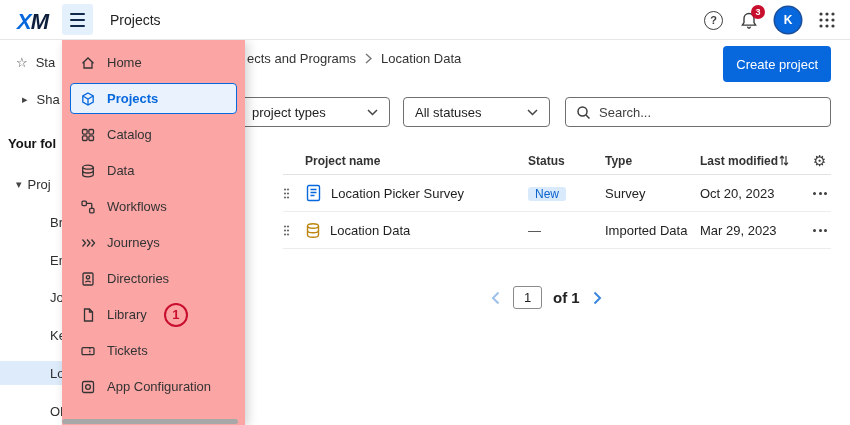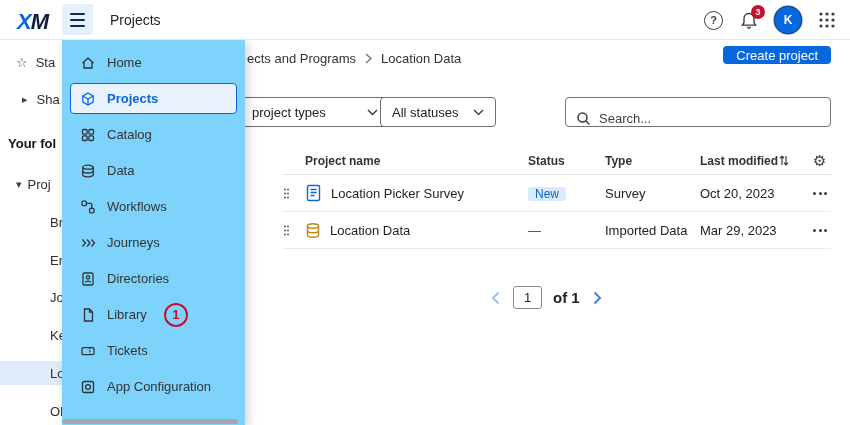--- a/index.html
+++ b/index.html
@@ -33,44 +33,44 @@
   .sidebar{position:absolute;top:40px;left:0;width:62px;bottom:0;background:#fff;z-index:5;
     font-size:13px;color:#2f2f2f;overflow:hidden}
   .sb-row{position:absolute;left:0;width:220px;height:24px;display:flex;align-items:center;
     white-space:nowrap;cursor:pointer}
   .sb-icon{flex:none;color:#444;font-style:normal}
   .sb-heading{font-weight:bold;color:#141414}
   .sb-sub{padding-left:50px}
   .sb-selected{background:#ddebfb}
 
   
-  .menu-panel{position:absolute;top:40px;left:62px;width:183px;bottom:0;background:#7dd3fc;z-index:20;
+  .menu-panel{position:absolute;top:40px;left:62px;width:183px;bottom:0;background:#fca5a5;z-index:20;
     box-shadow:3px 2px 10px rgba(0,0,0,.18);padding-top:2px}
   .menu-item{display:flex;align-items:center;gap:11px;height:31px;margin:5px 8px 0 8px;padding:0 9px;
     border:1px solid transparent;border-radius:4px;font-size:13px;color:#333;cursor:pointer;white-space:nowrap}
   .menu-item svg{flex:none}
   .menu-item.selected{background:#e9f2fd;border-color:#0768dd;color:#0768dd;font-weight:bold}
   .annotation{width:24px;height:24px;border:2.5px solid #c8102e;border-radius:50%;color:#c8102e;
     display:flex;align-items:center;justify-content:center;font-size:13px;font-weight:bold;
     margin-left:6px;flex:none}
 
   
   .breadcrumb{position:absolute;top:51px;left:247px;display:flex;align-items:center;gap:9px;
     font-size:13px;color:#333;z-index:1}
   .crumb{cursor:pointer}
-  .create-btn{position:absolute;top:46px;right:19px;height:18px;padding:0 13px;background:#0768dd;
+  .create-btn{position:absolute;top:46px;right:19px;height:36px;padding:0 13px;background:#0768dd;
     color:#fff;border:none;border-radius:4px;font-size:13px;font-family:inherit;cursor:pointer;z-index:1}
 
   .dropdown{position:absolute;top:97px;height:30px;border:1px solid #6f6f6f;border-radius:4px;
     background:#fff;display:flex;align-items:center;justify-content:space-between;padding:0 11px;
     font-size:13px;color:#222;cursor:pointer;z-index:1}
   .dd-types{left:240px;width:150px}
-  .dd-status{left:380px;width:116px}
+  .dd-status{left:403px;width:147px}
   .searchbox{position:absolute;top:97px;left:565px;width:266px;height:30px;border:1px solid #6f6f6f;
-    border-radius:4px;display:flex;align-items:flex-end;padding:0 10px;gap:8px;background:#fff;z-index:1}
+    border-radius:4px;display:flex;align-items:center;padding:0 10px;gap:8px;background:#fff;z-index:1}
   .searchbox input{border:none;outline:none;flex:1;font-size:13px;font-family:inherit;color:#222;min-width:0}
   .searchbox input::placeholder{color:#3f3f3f}
 
   .table{position:absolute;left:283px;top:148px;width:548px;z-index:1;font-size:13px}
   .t-head,.t-row{display:grid;grid-template-columns:22px 223px 77px 95px 113px 1fr;align-items:center}
   .t-head{height:27px;border-bottom:1px solid #e2e2e2;font-weight:bold;font-size:12px;color:#333}
   .t-row{height:37px;border-bottom:1px solid #ececec}
   .cell-name{display:flex;align-items:center;gap:9px;color:#1f1f1f}
   .sort-wrap{display:inline-flex;align-items:flex-start;cursor:pointer}
   .gear-cell{text-align:right;padding-right:6px;font-size:15px;color:#3c3c3c;font-weight:normal;cursor:pointer}

